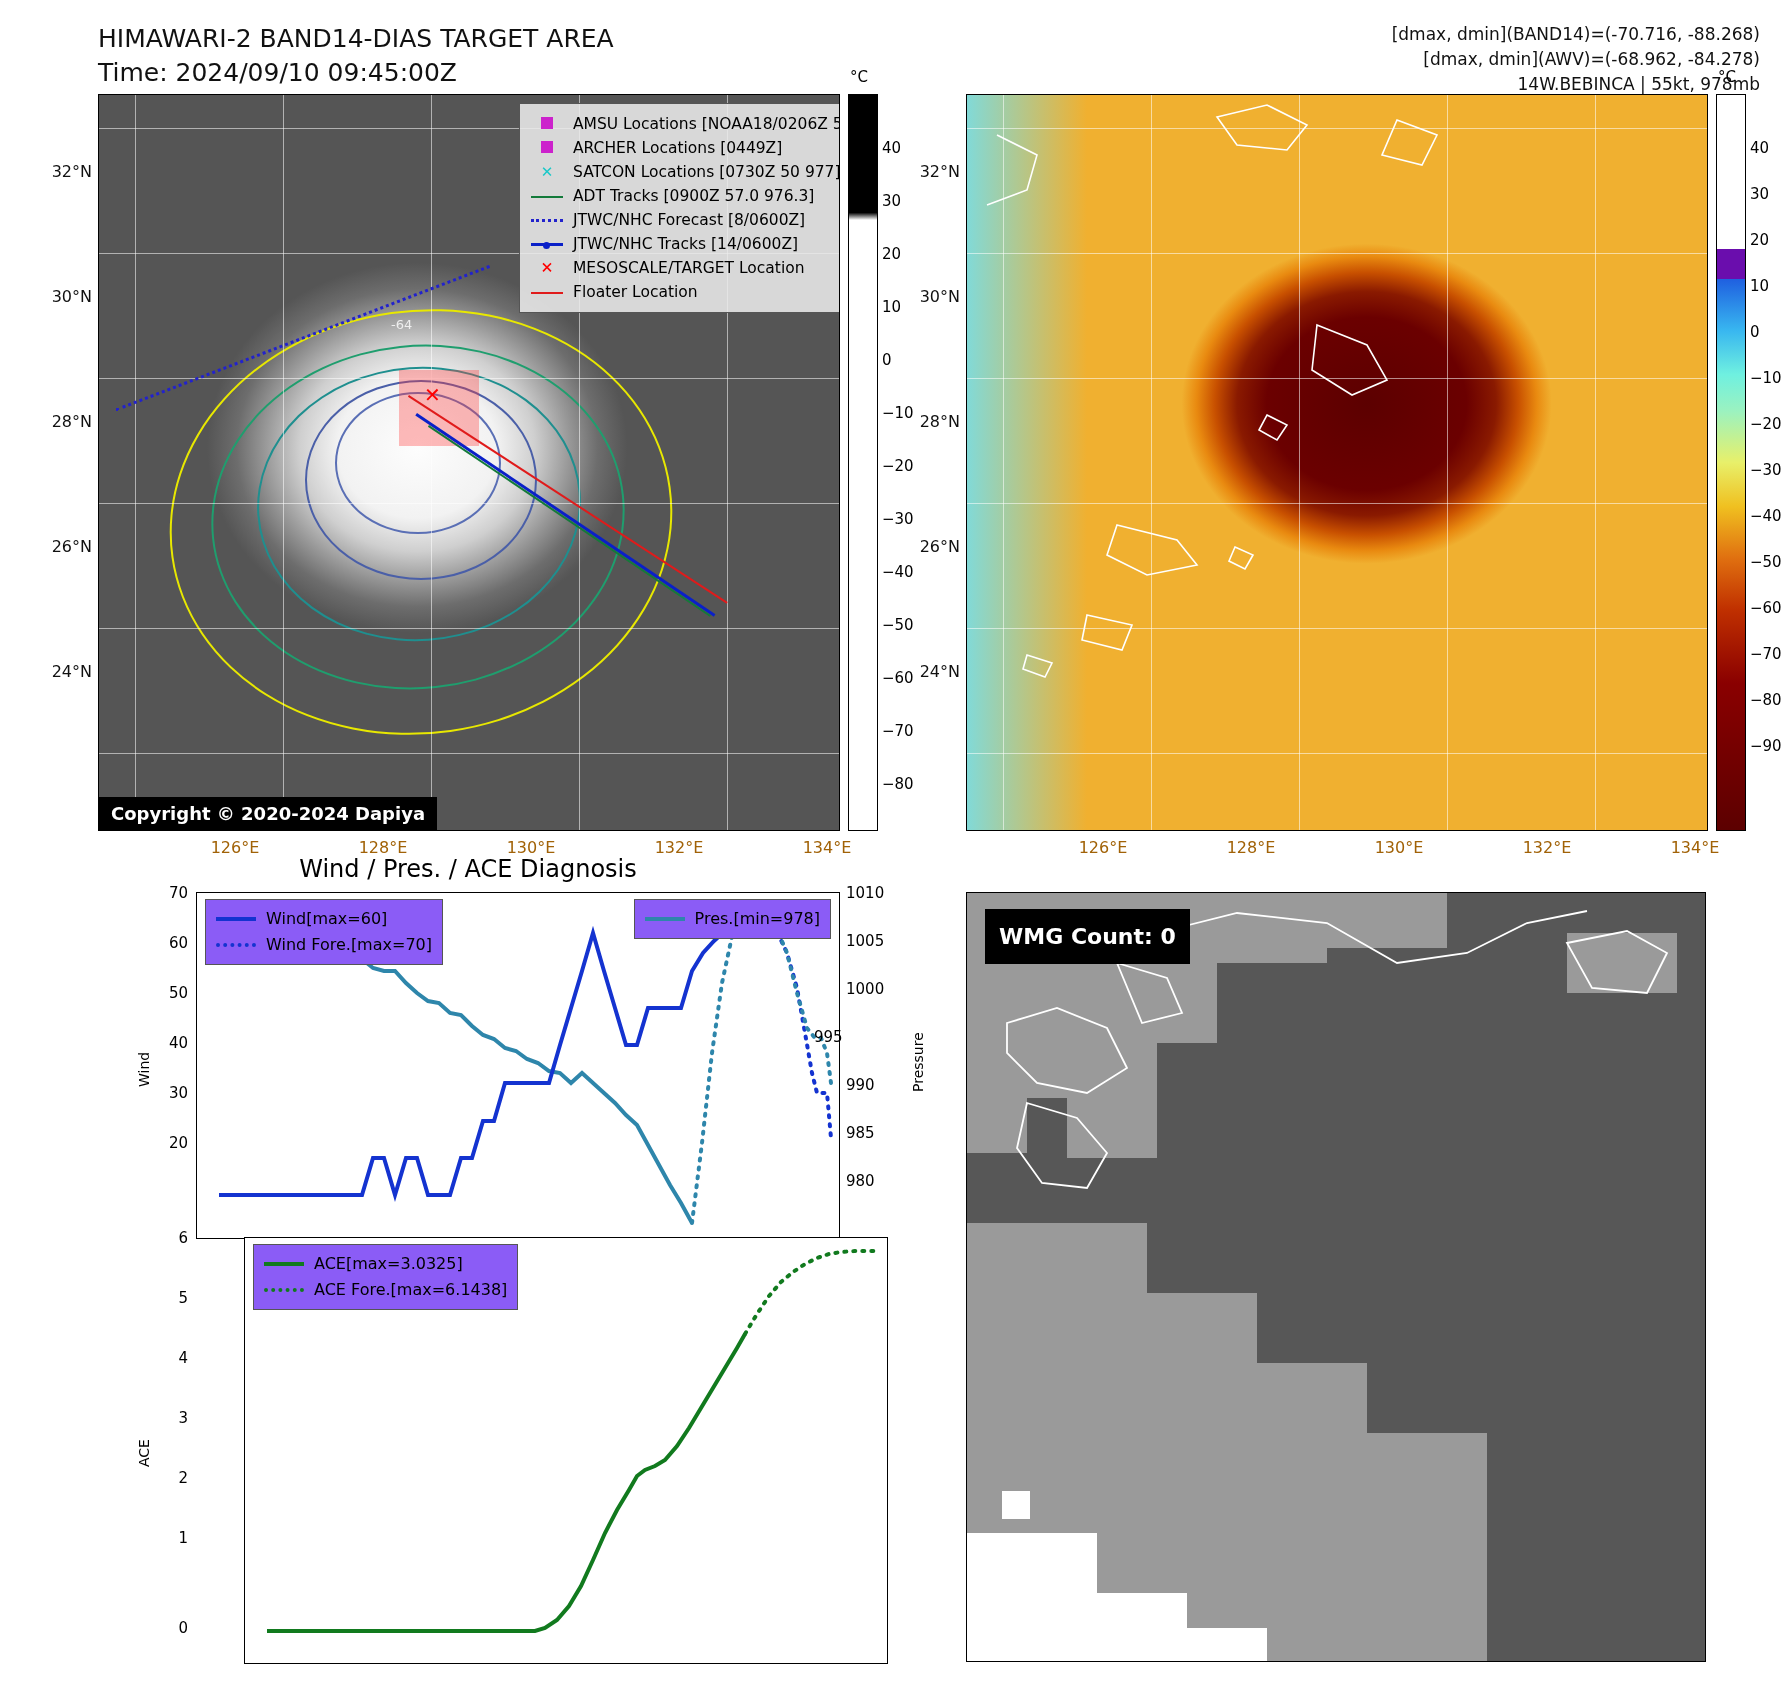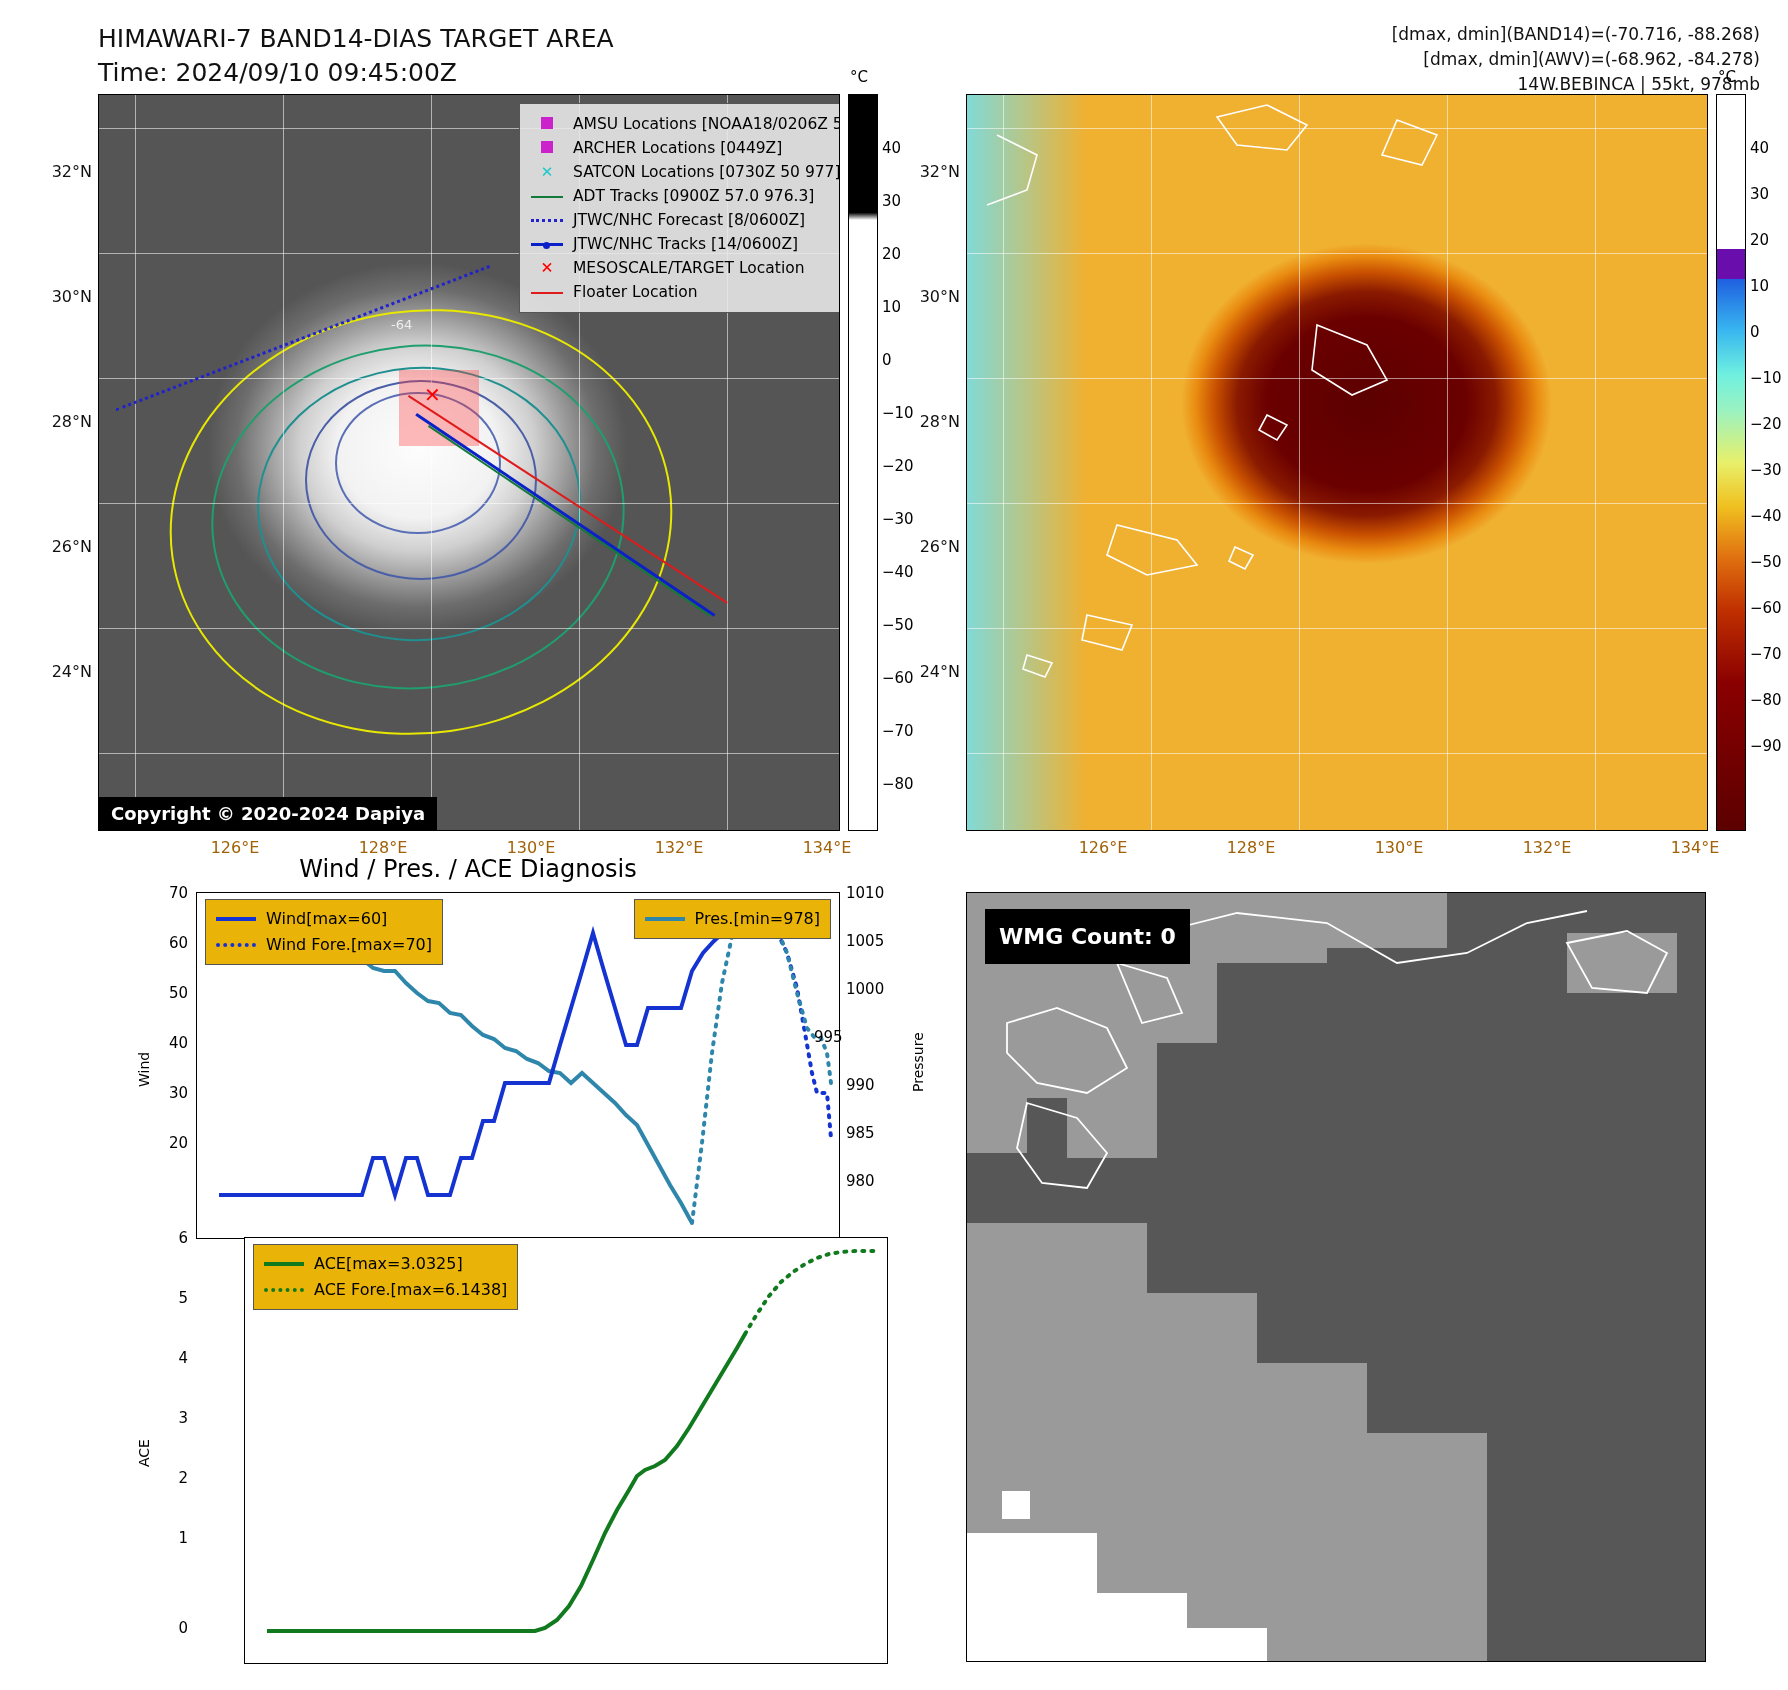--- a/index.html
+++ b/index.html
@@ -89,21 +89,21 @@
       #8a0000 80%, #5c0000 100%);}
 
   
   .p3-title{position:absolute;left:98px;top:855px;width:740px;text-align:center;font-size:24px;}
   .p3{position:absolute;left:98px;top:892px;width:740px;height:770px;}
   .ax{position:absolute;border:1.5px solid #000;background:#fff;}
   .ax-wind{left:98px;top:0;width:642px;height:345px;}
   .ax-ace{left:98px;top:345px;width:642px;height:425px;margin-left:48px;}
   .tick{position:absolute;font-size:15px;}
   .axtitle{position:absolute;font-size:14px;transform:rotate(-90deg);transform-origin:0 0;white-space:nowrap;}
-  .leg-box{position:absolute;background:#eab308;border:1px solid #555;padding:6px 10px;font-size:16px;line-height:26px;}
+  .leg-box{position:absolute;background:#8b5cf6;border:1px solid #555;padding:6px 10px;font-size:16px;line-height:26px;}
   .leg-row{display:flex;align-items:center;gap:10px;white-space:nowrap;}
   .l-wind{display:inline-block;width:40px;height:0;border-top:4px solid #1433d0;}
   .l-windf{display:inline-block;width:40px;height:0;border-top:4px dotted #1433d0;}
   .l-pres{display:inline-block;width:40px;height:0;border-top:4px solid #2e86ab;}
   .l-ace{display:inline-block;width:40px;height:0;border-top:4px solid #117a1e;}
   .l-acef{display:inline-block;width:40px;height:0;border-top:4px dotted #117a1e;}
 
   
   .p4{position:absolute;left:966px;top:892px;width:740px;height:770px;}
   .p4-img{position:absolute;inset:0;background:#6b6b6b;border:1px solid #000;overflow:hidden;}
@@ -111,21 +111,21 @@
   .blk{position:absolute;}
   .coast{position:absolute;inset:0;}
   svg{display:block;}
 </style>
 </head>
 <body>
 
 <div class="page">
 
   <div class="title-block">
-    <div>HIMAWARI-7 BAND14-DIAS TARGET AREA</div>
+    <div>HIMAWARI-2 BAND14-DIAS TARGET AREA</div>
     <div>Time: 2024/09/10 09:45:00Z</div>
   </div>
   <div class="hdr-right">
     <div>[dmax, dmin](BAND14)=(-70.716, -88.268)</div>
     <div>[dmax, dmin](AWV)=(-68.962, -84.278)</div>
     <div>14W.BEBINCA | 55kt, 978mb</div>
   </div>
 
   <div class="p1">
     <div class="p1-img">

